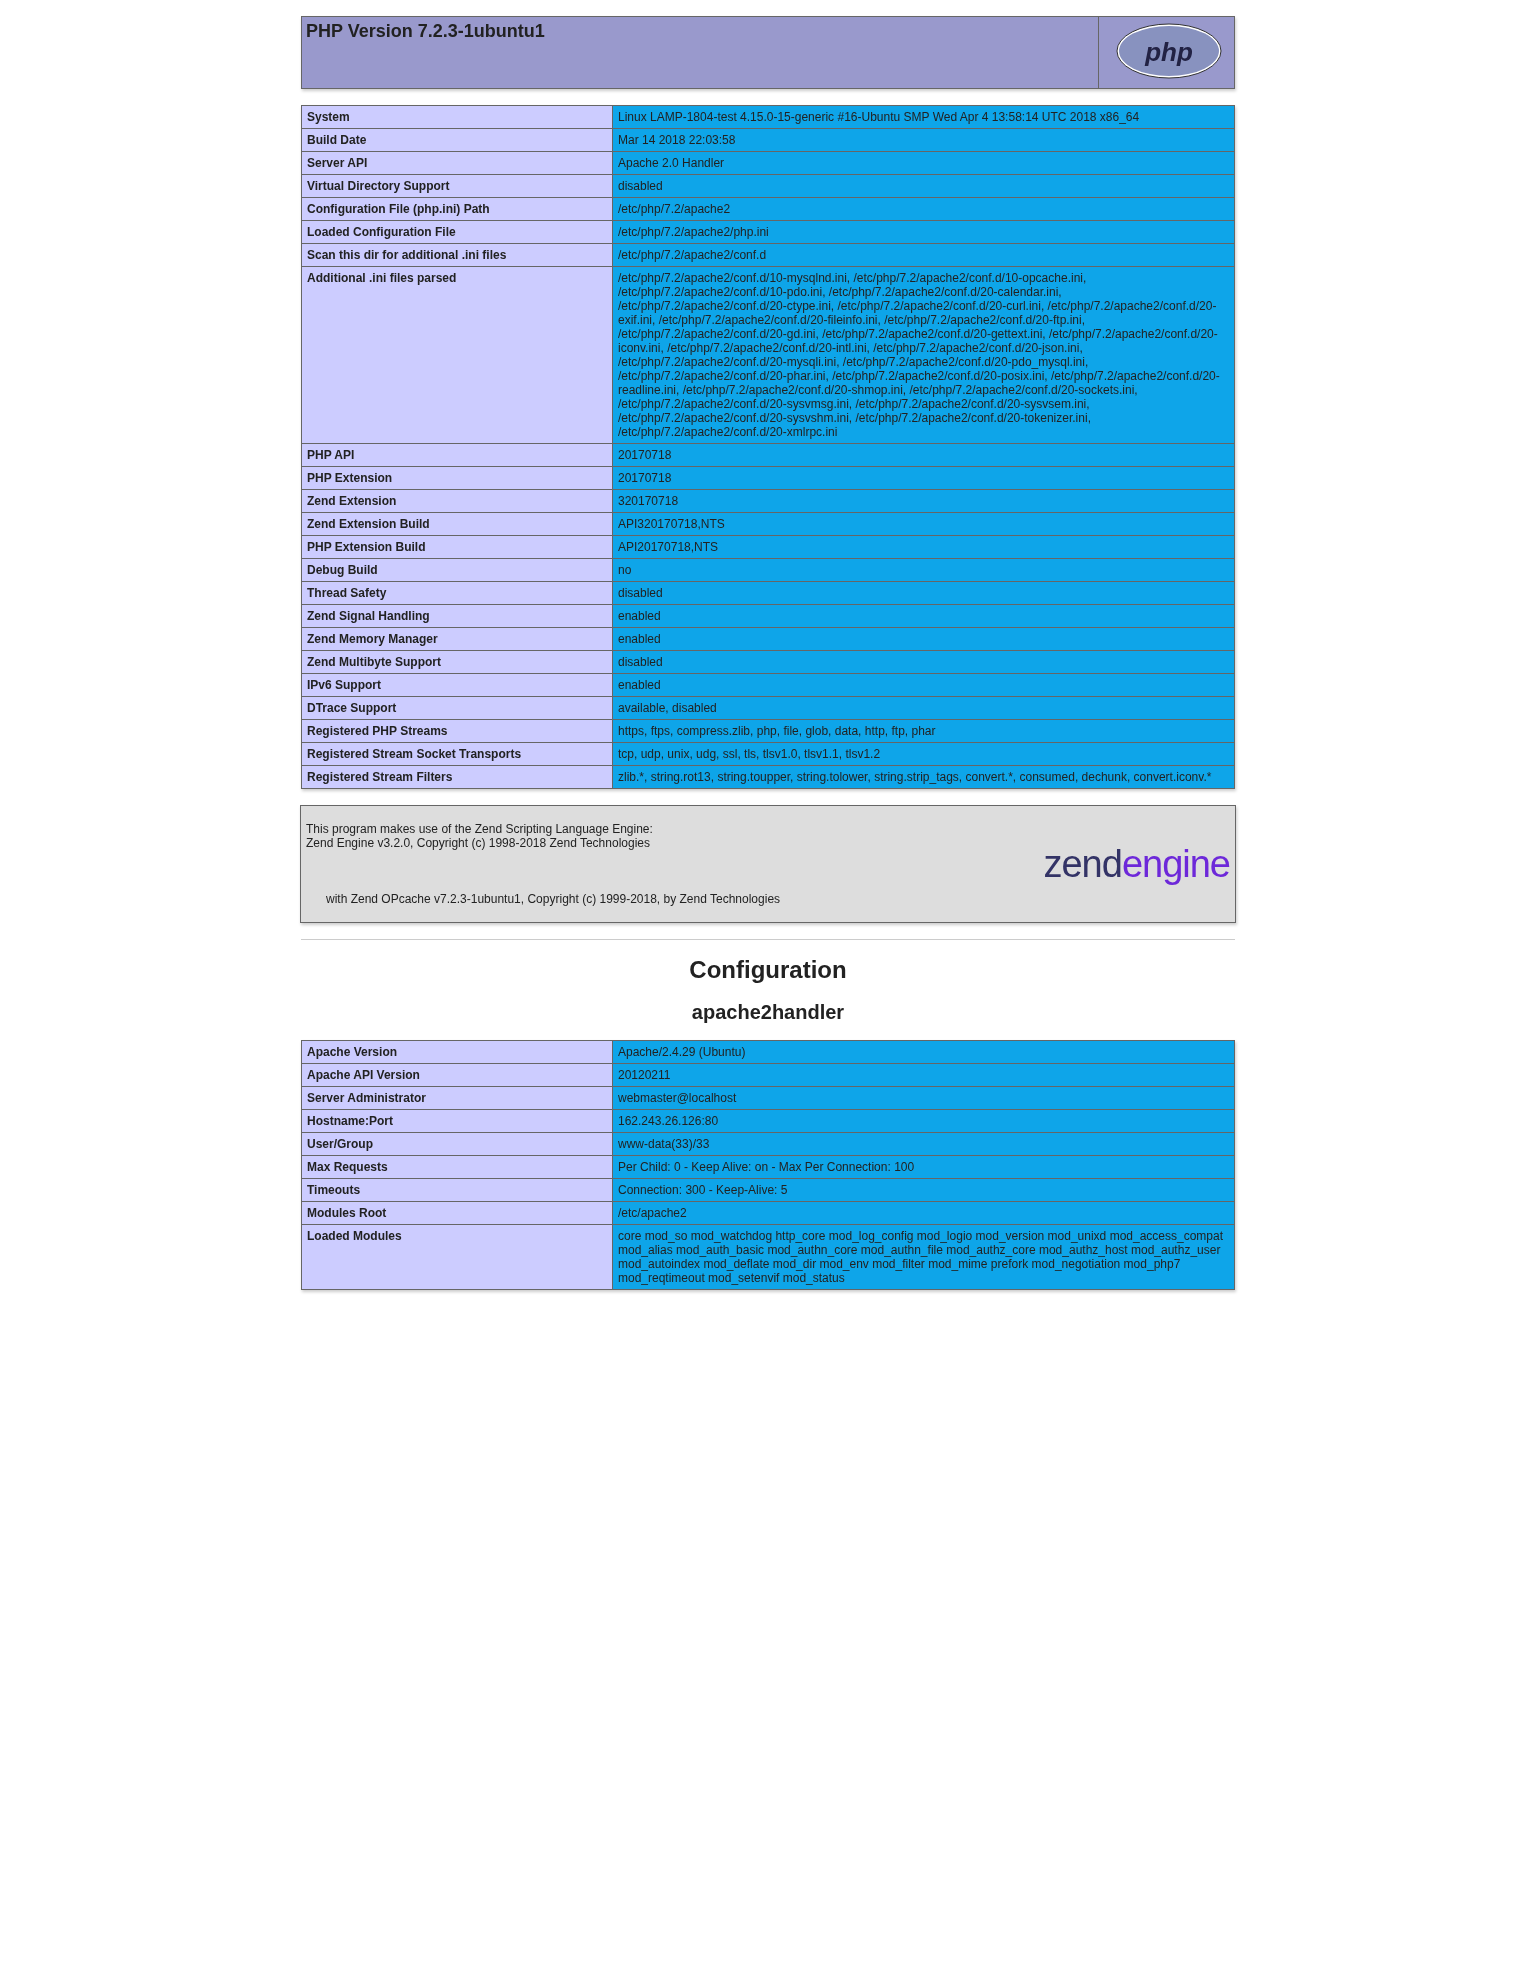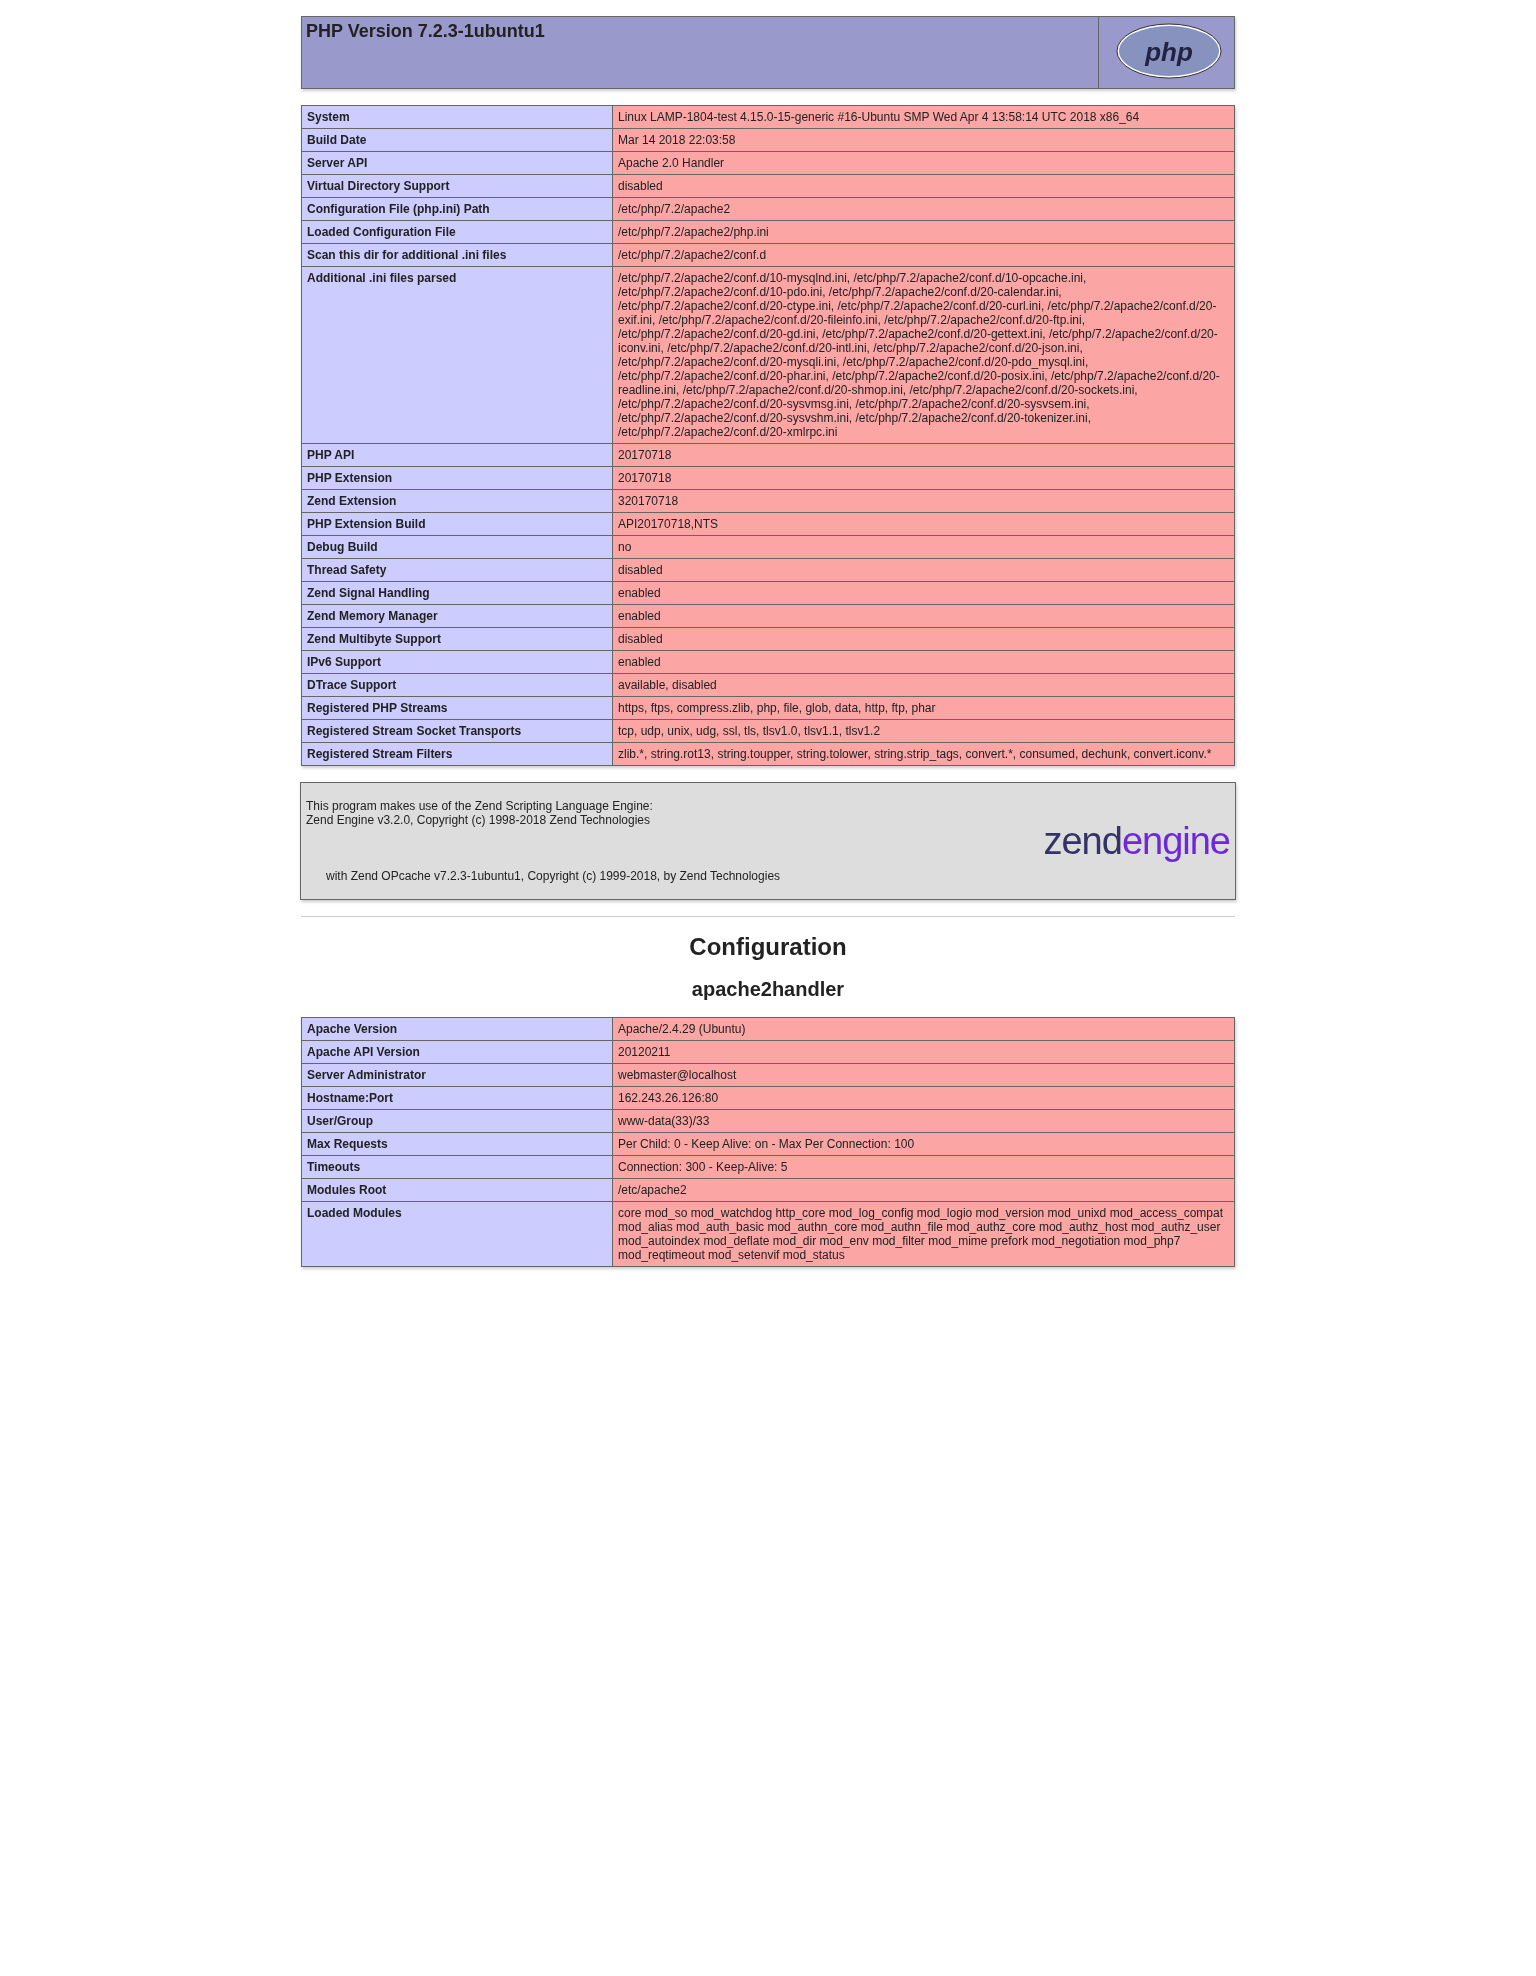--- a/index.html
+++ b/index.html
@@ -39,21 +39,21 @@
     .e {
       background-color: #ccccff;
       width: 300px;
       font-weight: bold;
     }
     .h {
       background-color: #9999cc;
       font-weight: bold;
     }
     .v {
-      background-color: #fca5a5;
+      background-color: #0ea5e9;
       max-width: 300px;
       overflow-x: auto;
       word-wrap: break-word;
     }
     .header-table td {
       border: 1px solid #666666;
     }
     .logo-cell {
       text-align: right;
       vertical-align: middle;
@@ -166,20 +166,24 @@
         </tr>
         <tr>
           <td class="e">PHP Extension</td>
           <td class="v">20170718</td>
         </tr>
         <tr>
           <td class="e">Zend Extension</td>
           <td class="v">320170718</td>
         </tr>
         <tr>
+          <td class="e">Zend Extension Build</td>
+          <td class="v">API320170718,NTS</td>
+        </tr>
+        <tr>
           <td class="e">PHP Extension Build</td>
           <td class="v">API20170718,NTS</td>
         </tr>
         <tr>
           <td class="e">Debug Build</td>
           <td class="v">no</td>
         </tr>
         <tr>
           <td class="e">Thread Safety</td>
           <td class="v">disabled</td>

